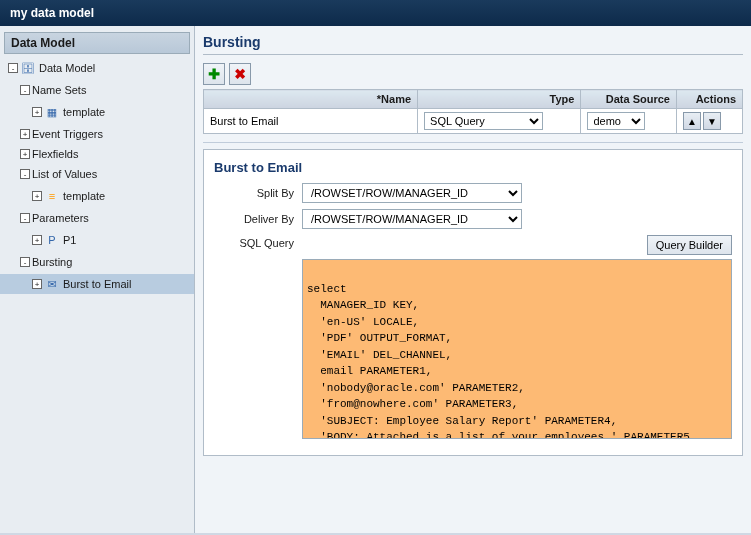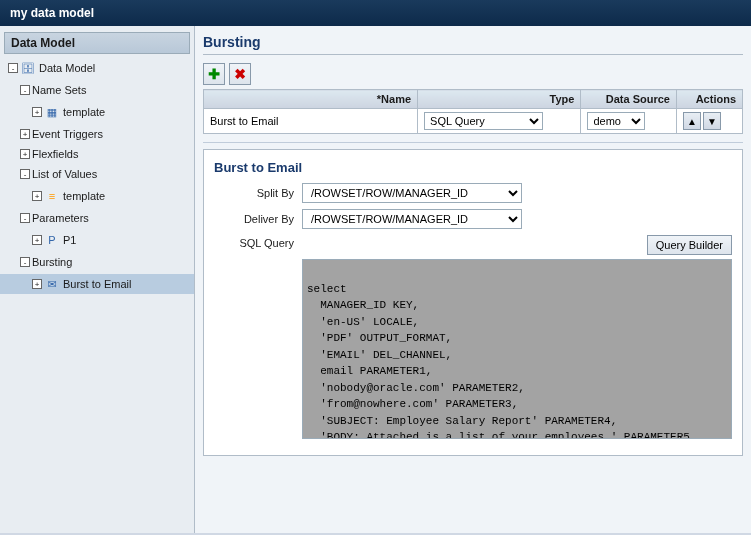--- a/index.html
+++ b/index.html
@@ -230,21 +230,21 @@
       background: linear-gradient(to bottom, #f0f4f8, #dde4ec);
       padding: 3px 8px;
       font-size: 11px;
       cursor: pointer;
     }
 
     .sql-textarea {
       width: 100%;
       height: 180px;
       border: 1px solid #9aabb8;
-      background: #a3a3a3;
+      background: #fdba74;
       font-family: 'Courier New', monospace;
       font-size: 11px;
       padding: 4px;
       resize: none;
       overflow-y: auto;
       white-space: pre;
       line-height: 1.5;
     }
 
     

